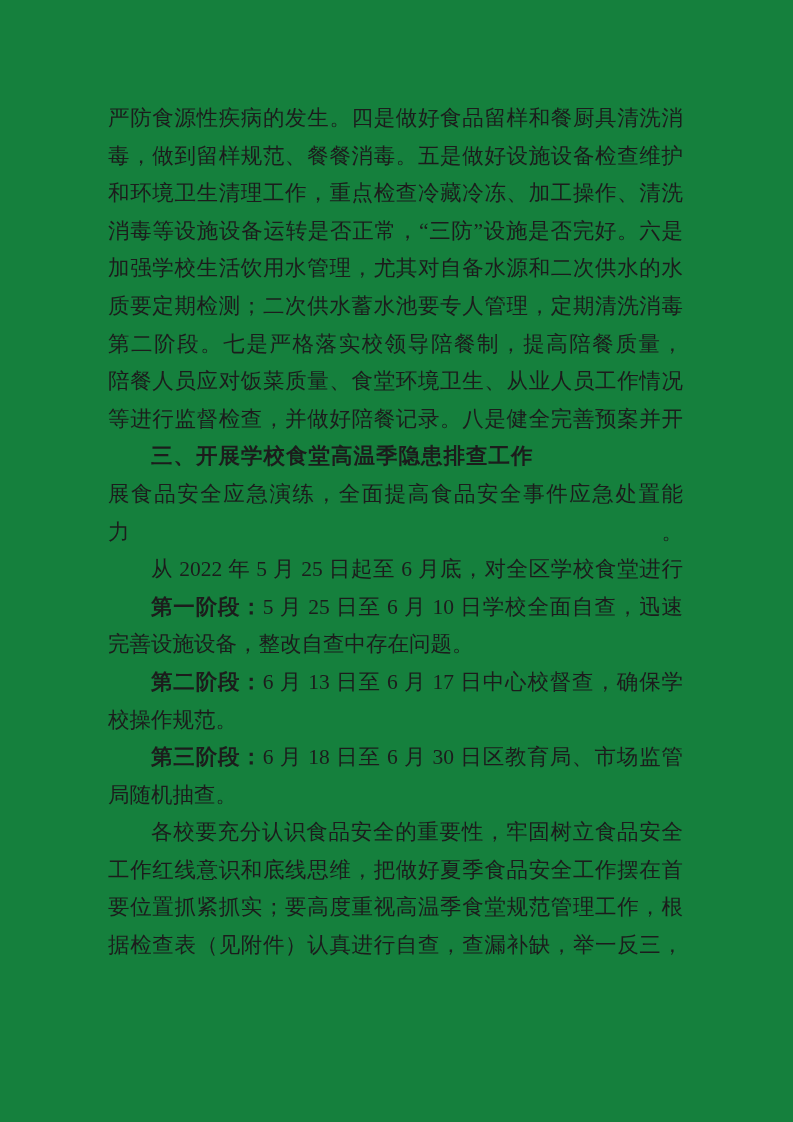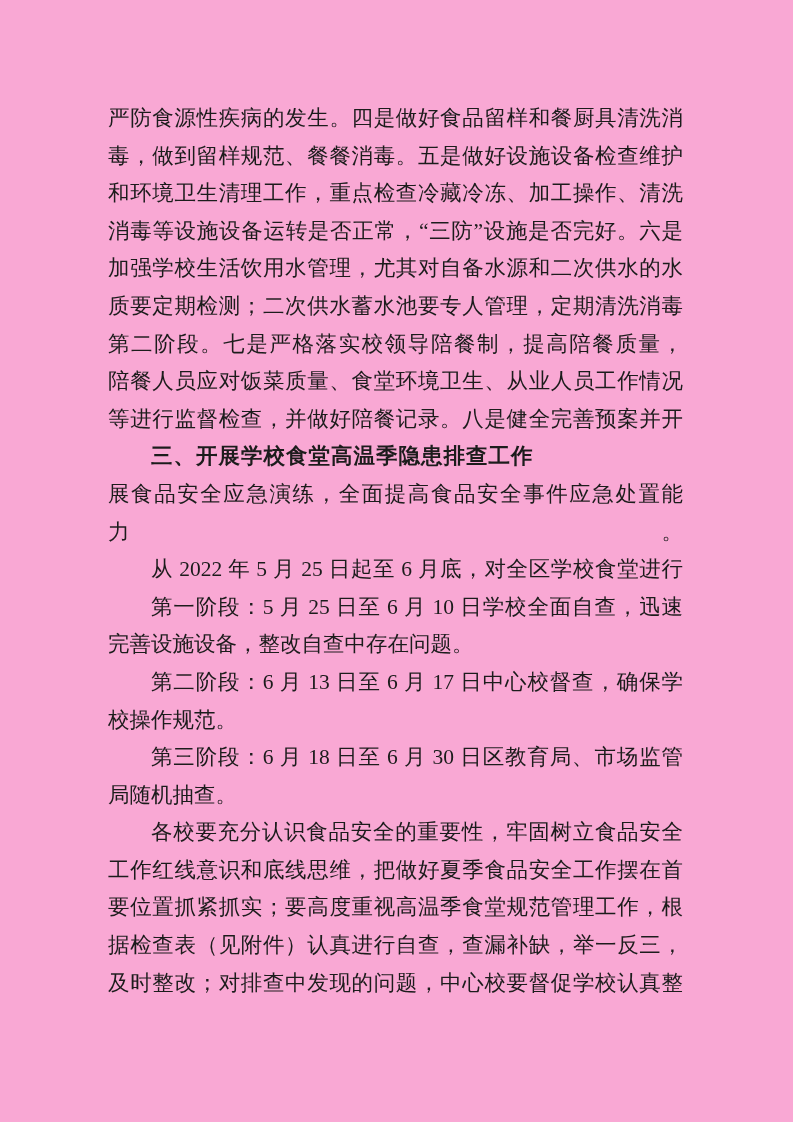--- a/index.html
+++ b/index.html
@@ -4,21 +4,21 @@
 <style>
   html, body {
     margin: 0;
     padding: 0;
     background: #ffffff;
   }
   .page {
     position: relative;
     width: 793px;
     height: 1122px;
-    background: #f9a8d4;
+    background: #15803d;
     overflow: hidden;
     font-family: "Liberation Serif", "DejaVu Serif", serif;
     color: #1c1c1c;
   }
   .textblock {
     position: absolute;
     left: 108px;
     top: 100px;
     width: 575px;
     font-size: 21.5px;
@@ -35,21 +35,21 @@
   }
   .line.indent {
     text-indent: 43px;
   }
   .line.heading {
     font-weight: bold;
     font-family: "Liberation Sans", "DejaVu Sans", sans-serif;
     letter-spacing: 1px;
   }
   .stage-label {
-    font-weight: normal;
+    font-weight: bold;
   }
 </style>
 </head>
 <body>
 
 <div class="page">
   <div class="textblock">
 
     <div class="line just">严防食源性疾病的发生。四是做好食品留样和餐厨具清洗消</div>
     <div class="line just">毒，做到留样规范、餐餐消毒。五是做好设施设备检查维护</div>
@@ -78,16 +78,15 @@
 
     <div class="line indent just">
       <span class="stage-label">第三阶段：</span><span>6 月 18 日至 6 月 30 日区教育局、市场监管</span>
     </div>
     <div class="line">局随机抽查。</div>
 
     <div class="line indent just">各校要充分认识食品安全的重要性，牢固树立食品安全</div>
     <div class="line just">工作红线意识和底线思维，把做好夏季食品安全工作摆在首</div>
     <div class="line just">要位置抓紧抓实；要高度重视高温季食堂规范管理工作，根</div>
     <div class="line just">据检查表（见附件）认真进行自查，查漏补缺，举一反三，</div>
-    <div class="line just">及时整改；对排查中发现的问题，中心校要督促学校认真整</div>
 
   </div>
 </div>
 
 </body></html>

